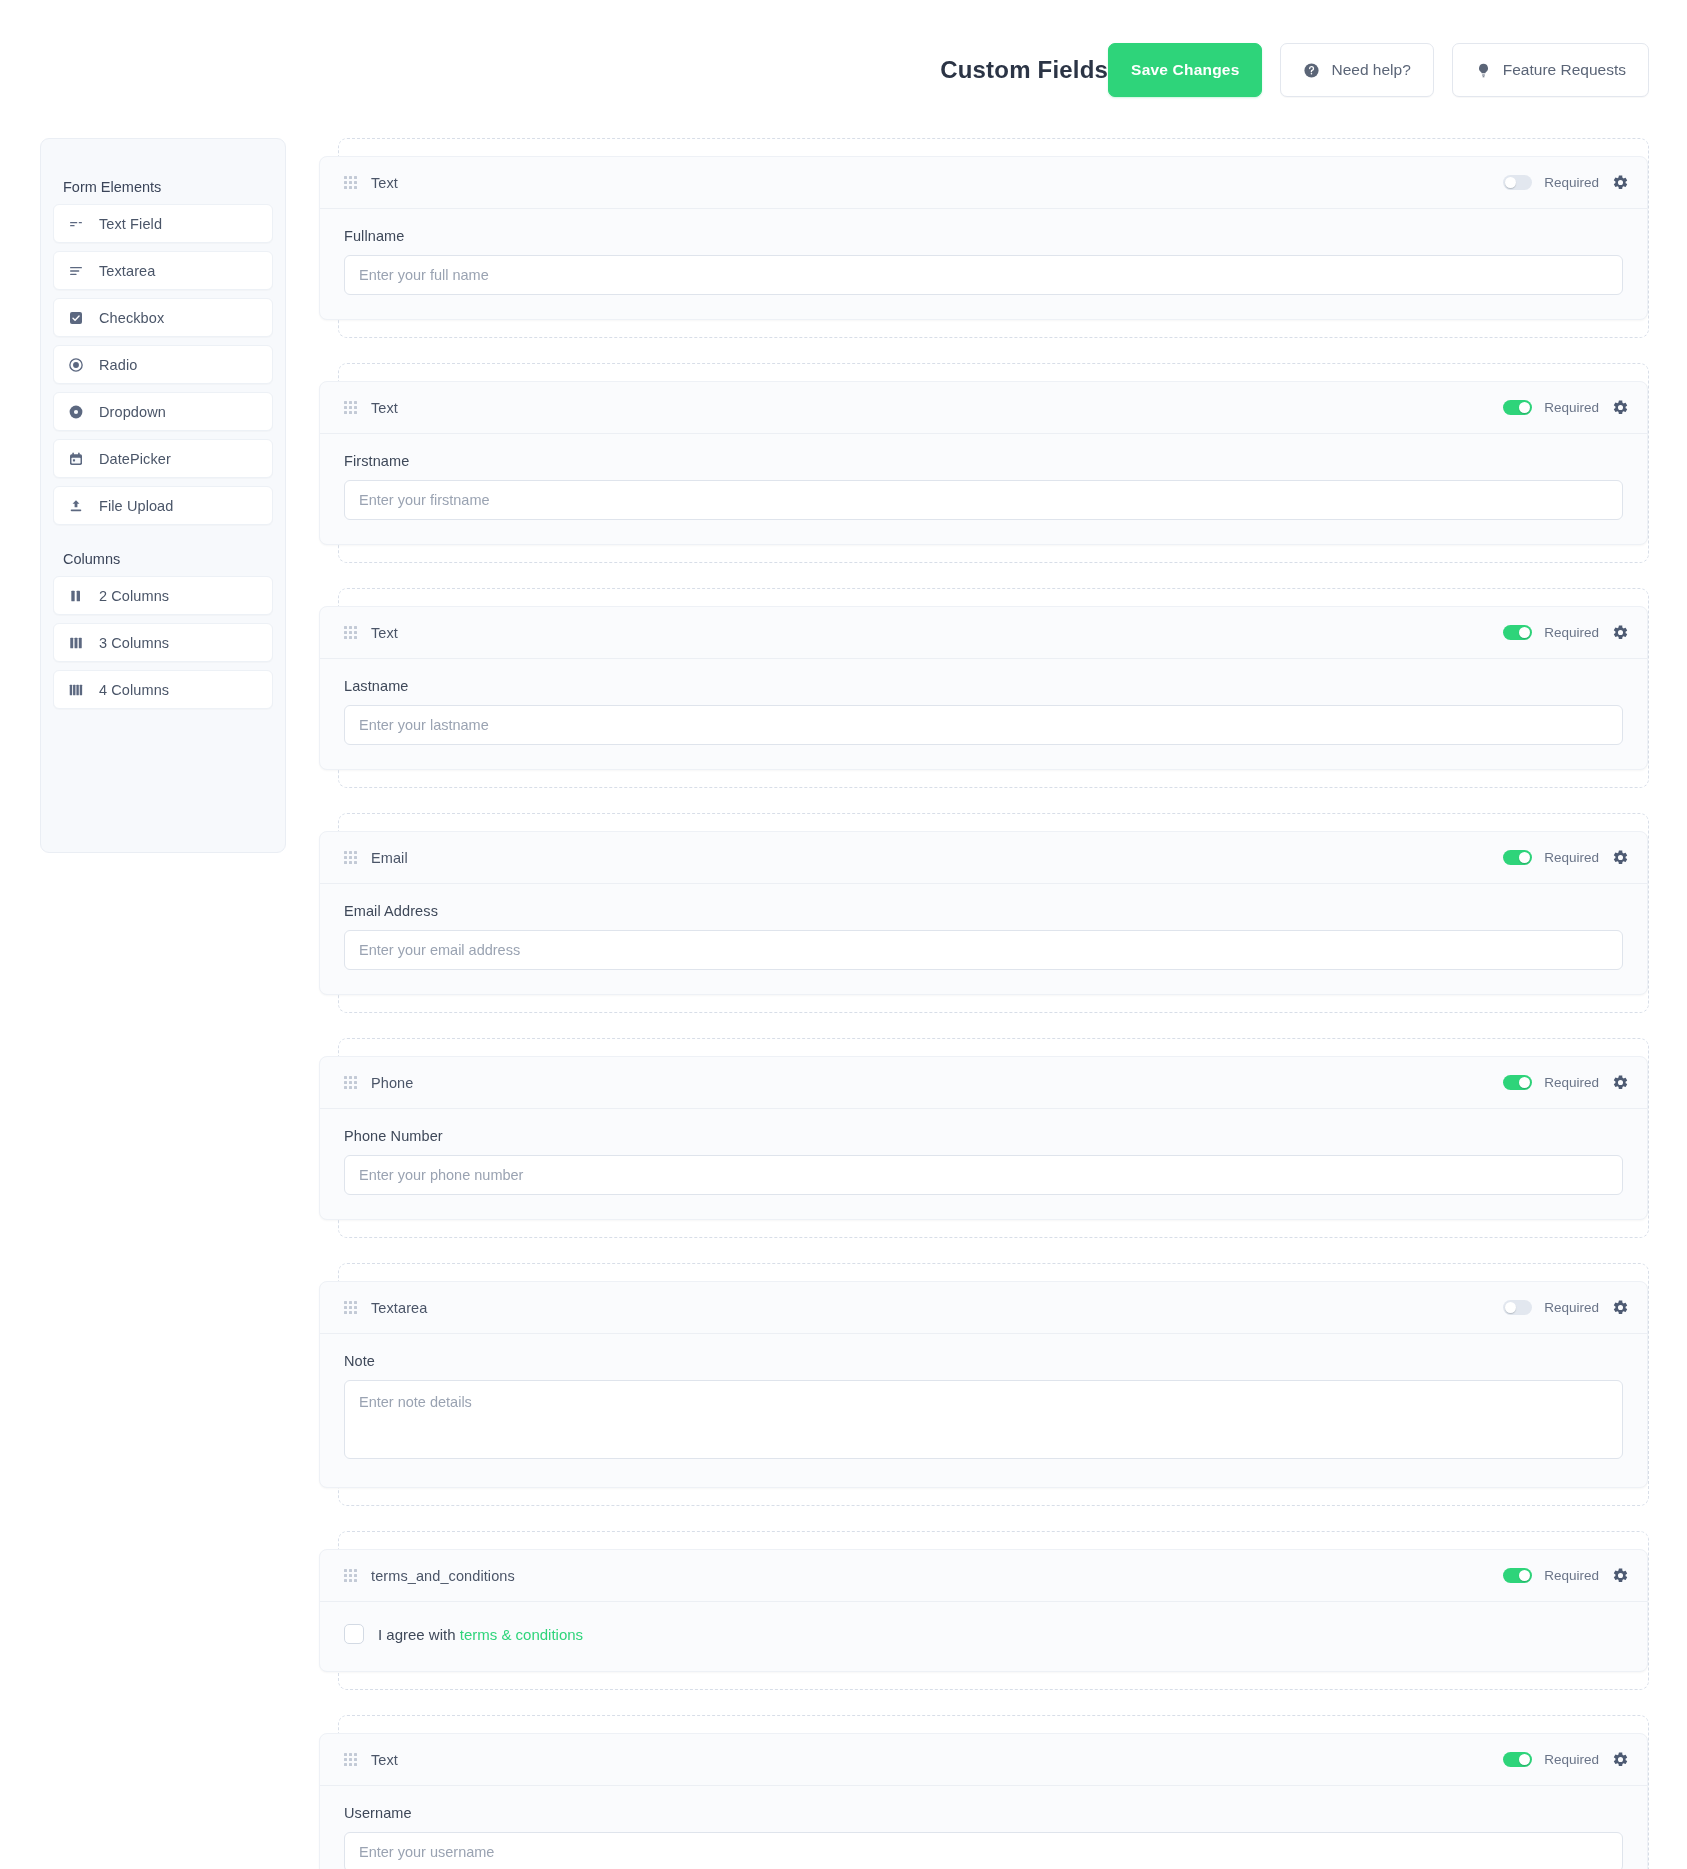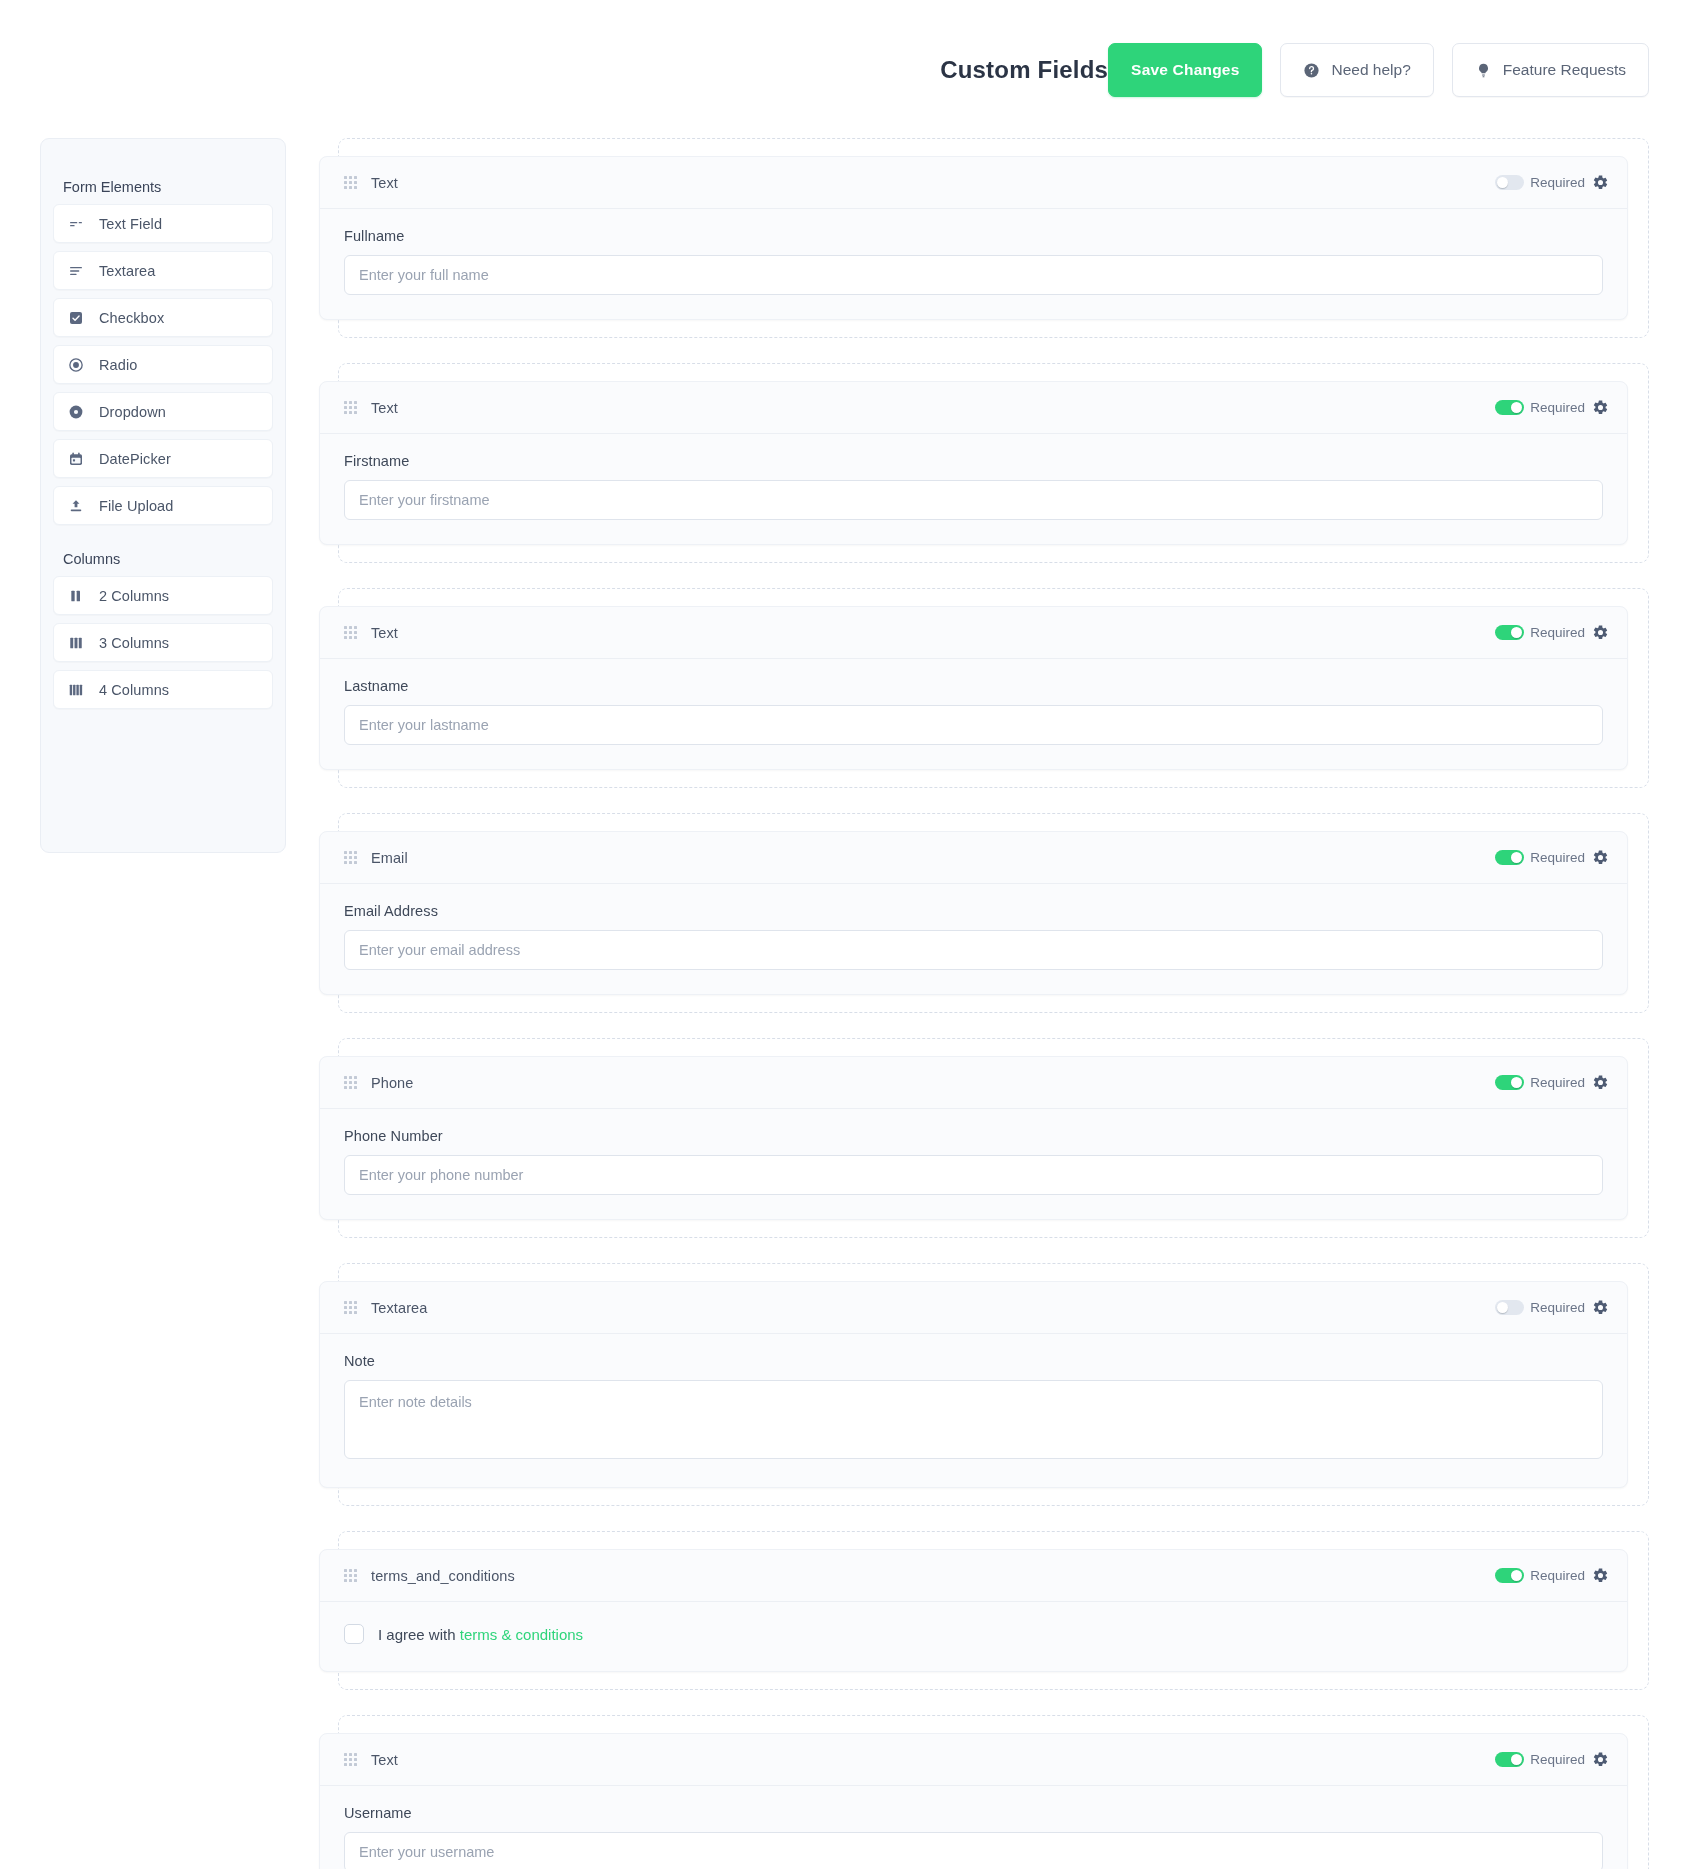--- a/index.html
+++ b/index.html
@@ -88,42 +88,41 @@
     border: 1px dashed #d8dee8;
     border-radius: 9px;
     padding: 17px 0 17px 0;
     margin-bottom: 25px;
   }
   .field-card {
     background: #fafbfd;
     border: 1px solid #eef1f6;
     border-radius: 8px;
     margin-left: -20px;
-    margin-right: 20px;
     box-shadow: 0 1px 2px rgba(16,24,40,.035);
   }
   .card-head {
     display: flex; align-items: center; justify-content: space-between;
     padding: 0 18px 0 24px;
     height: 52px;
     border-bottom: 1px solid #eceff4;
   }
   .card-head-left { display: flex; align-items: center; gap: 14px; }
   .drag-handle {
     display: grid;
     grid-template-columns: repeat(3, 3px);
     grid-template-rows: repeat(3, 3px);
     gap: 2px;
     cursor: grab;
   }
   .drag-handle i { width: 3px; height: 3px; background: #c3cad6; border-radius: .5px; display:block; }
   .field-type {
     font-size: 14.5px; color: #4b5568; letter-spacing: .1px;
   }
-  .card-head-right { display: flex; align-items: center; gap: 6px; }
+  .card-head-right { display: flex; align-items: center; gap: 12px; }
   .req-label { font-size: 13.5px; color: #6a7488; }
 
   .toggle {
     width: 29px; height: 15px; border-radius: 9px;
     position: relative; cursor: pointer; flex: 0 0 29px;
     background: #e2e7ef;
   }
   .toggle.on { background: #2ed47a; }
   .toggle .knob {
     position: absolute; top: 2px; left: 2px;

